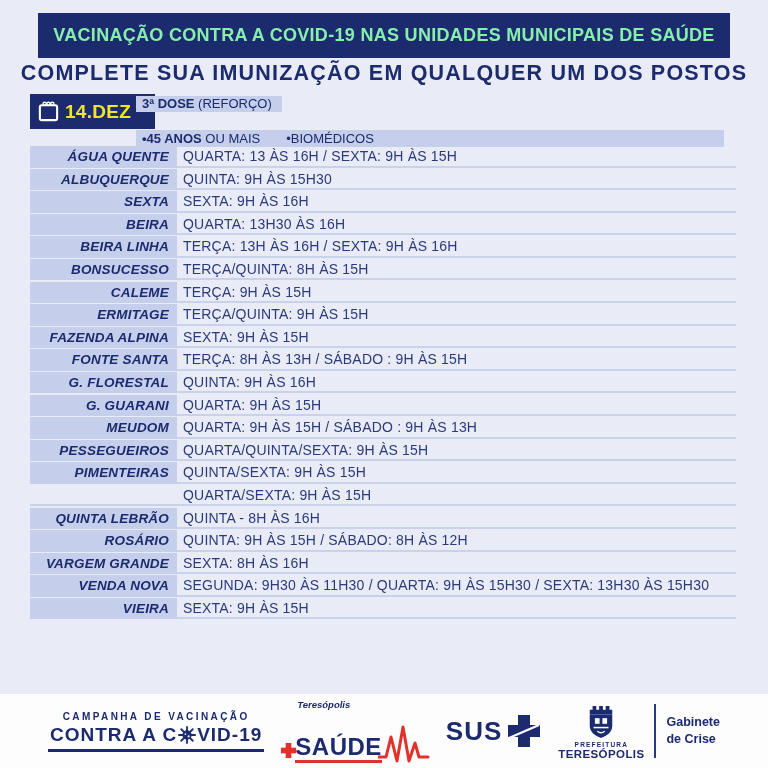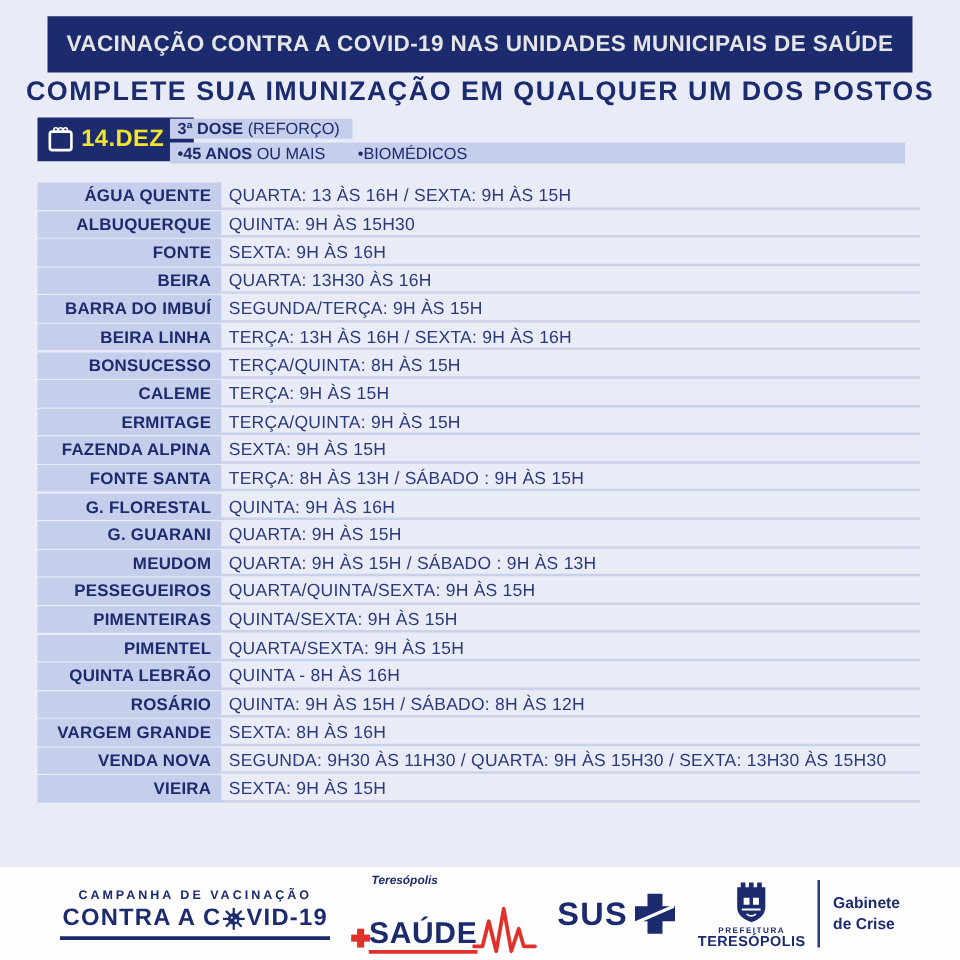--- a/index.html
+++ b/index.html
@@ -6,42 +6,42 @@
     --navy:#1c2a6e; --yellow:#f2e32c; --chip:#c5cfeb; --line:#cad2ea;
     --bg:#e9ecf6; --red:#e0322a; --text:#2b3a7a; --footer_bg:#fdfdfe;
   }
   *{box-sizing:border-box; margin:0; padding:0;}
   body{width:768px;height:768px;font-family:"Liberation Sans",sans-serif;background:#fff;}
   .page{position:relative;width:768px;height:768px;background:var(--footer_bg);overflow:hidden;}
   .content{position:absolute;top:0;left:0;width:768px;height:694px;background:var(--bg);}
 
   .banner{position:absolute;top:13px;left:38px;width:692px;height:45px;background:var(--navy);
     display:flex;align-items:center;justify-content:center;}
-  .banner span{color:#e5e5e5;font-weight:bold;font-size:18px;letter-spacing:.3px;white-space:nowrap;}
+  .banner span{color:#86efac;font-weight:bold;font-size:18px;letter-spacing:.3px;white-space:nowrap;}
 
   .subtitle{position:absolute;top:61px;left:16px;width:736px;text-align:center;color:var(--navy);
     font-weight:bold;font-size:21.5px;letter-spacing:1.2px;white-space:nowrap;}
 
   .badge{position:absolute;top:94px;left:30px;width:125px;height:35px;background:var(--navy);
     display:flex;align-items:center;gap:5px;padding-left:7px;}
   .badge .date{color:var(--yellow);font-weight:bold;font-size:19px;letter-spacing:.3px;}
 
   .info{position:absolute;top:94px;left:136px;width:588px;}
   .info-line1{display:inline-block;background:var(--chip);height:16px;line-height:16px;
     padding:0 10px 0 6px;font-size:13px;color:var(--navy);white-space:nowrap;}
-  .info-line2{background:var(--chip);height:17px;line-height:17px;margin-top:2px;
+  .info-line2{background:var(--chip);height:17px;line-height:17px;margin-top:18px;
     padding:0 6px;font-size:13px;color:var(--navy);white-space:nowrap;}
   .b{font-weight:bold;}
   .gap2{margin-left:26px;}
 
   .table{position:absolute;top:146px;left:30px;width:706px;}
   .row{position:relative;height:21.5px;margin-bottom:1.1px;border-bottom:2px solid var(--line);}
   .chip{position:absolute;left:0;top:0;width:147px;height:21.5px;background:var(--chip);
     text-align:right;padding-right:8px;}
-  .chip span{font-weight:bold;font-size:13.5px;line-height:21.5px;color:var(--navy);letter-spacing:.2px;white-space:nowrap;}
+  .chip span{font-weight:bold;font-size:13.5px;line-height:21.5px;color:var(--navy);letter-spacing:.2px;white-space:nowrap;font-style:italic;}
   .sched{margin-left:153px;font-size:14px;line-height:21.5px;color:var(--text);letter-spacing:.2px;white-space:nowrap;}
 
   .footer{position:absolute;left:0;bottom:0;width:768px;height:74px;background:var(--footer_bg);
     display:flex;align-items:center;justify-content:center;gap:16px;}
   .logo{color:var(--navy);}
   .campaign{text-align:center;}
   .campaign-top{font-size:10px;font-weight:bold;letter-spacing:2.4px;color:var(--navy);white-space:nowrap;}
   .campaign-bottom{display:flex;align-items:center;justify-content:space-between;gap:1px;
     border-bottom:3px solid var(--navy);padding:1px 2px 3px 2px;margin-top:1px;}
   .campaign-bottom span{font-size:19px;font-weight:bold;letter-spacing:1px;color:var(--navy);white-space:nowrap;}
@@ -96,33 +96,29 @@
     <div class="chip"><span>ÁGUA QUENTE</span></div>
     <div class="sched">QUARTA: 13 ÀS 16H / SEXTA: 9H ÀS 15H</div>
   </div>
 
   <div class="row">
     <div class="chip"><span>ALBUQUERQUE</span></div>
     <div class="sched">QUINTA: 9H ÀS 15H30</div>
   </div>
 
   <div class="row">
-    <div class="chip"><span>FONTE</span></div>
+    <div class="chip"><span>SEXTA</span></div>
     <div class="sched">SEXTA: 9H ÀS 16H</div>
   </div>
 
   <div class="row">
     <div class="chip"><span>BEIRA</span></div>
     <div class="sched">QUARTA: 13H30 ÀS 16H</div>
   </div>
 
-  <div class="row">
-    <div class="chip"><span>BARRA DO IMBUÍ</span></div>
-    <div class="sched">SEGUNDA/TERÇA: 9H ÀS 15H</div>
-  </div>
 
   <div class="row">
     <div class="chip"><span>BEIRA LINHA</span></div>
     <div class="sched">TERÇA: 13H ÀS 16H / SEXTA: 9H ÀS 16H</div>
   </div>
 
   <div class="row">
     <div class="chip"><span>BONSUCESSO</span></div>
     <div class="sched">TERÇA/QUINTA: 8H ÀS 15H</div>
   </div>
@@ -166,21 +162,20 @@
     <div class="chip"><span>PESSEGUEIROS</span></div>
     <div class="sched">QUARTA/QUINTA/SEXTA: 9H ÀS 15H</div>
   </div>
 
   <div class="row">
     <div class="chip"><span>PIMENTEIRAS</span></div>
     <div class="sched">QUINTA/SEXTA: 9H ÀS 15H</div>
   </div>
 
   <div class="row">
-    <div class="chip"><span>PIMENTEL</span></div>
     <div class="sched">QUARTA/SEXTA: 9H ÀS 15H</div>
   </div>
 
   <div class="row">
     <div class="chip"><span>QUINTA LEBRÃO</span></div>
     <div class="sched">QUINTA - 8H ÀS 16H</div>
   </div>
 
   <div class="row">
     <div class="chip"><span>ROSÁRIO</span></div>

